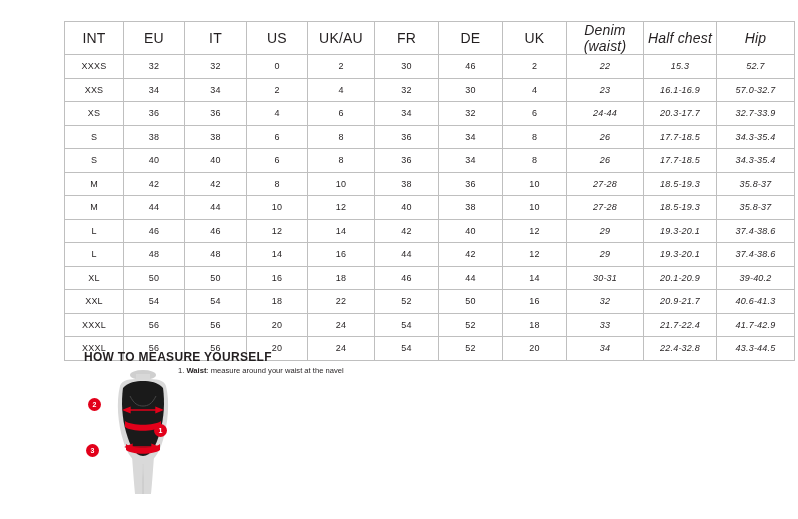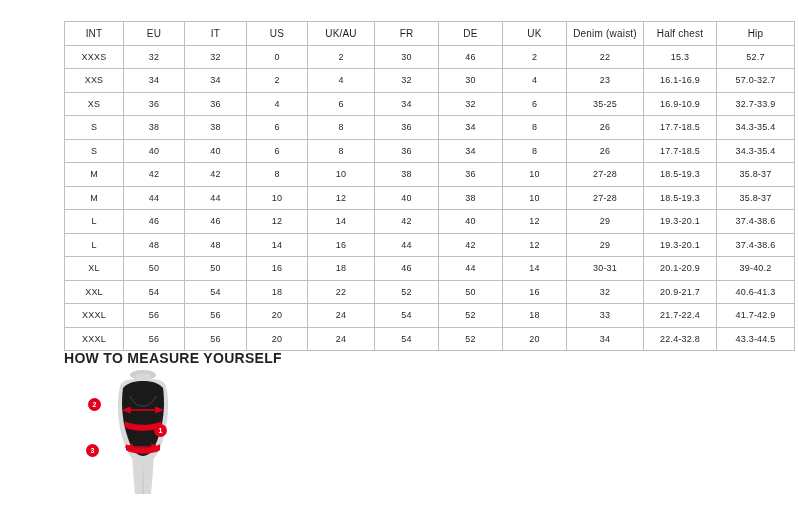--- a/index.html
+++ b/index.html
@@ -38,48 +38,50 @@
     height: 22.5px;
     font-size: 9px;
     font-weight: normal;
     text-align: center;
     vertical-align: middle;
     padding: 0;
     color: #231f20;
     letter-spacing: 0.2px;
   }
   table.size-table thead td {
-    font-size: 10px;
+    font-size: 14px;
   }
   
   col.c-int     { width: 59px; }
   col.c-eu      { width: 61px; }
   col.c-it      { width: 62px; }
   col.c-us      { width: 61px; }
   col.c-ukau    { width: 67px; }
   col.c-fr      { width: 64px; }
   col.c-de      { width: 64px; }
   col.c-uk      { width: 64px; }
   col.c-denim   { width: 77px; }
   col.c-halfch  { width: 73px; }
   col.c-hip     { width: 78px; }
 
   td.left-pad {
     text-align: left;
     padding-left: 8px;
+    font-style: italic;
   }
   
   .howto-title {
     position: absolute;
     left: 64px;
     top: 350px;
-    font-size: 14px;
+    font-size: 12px;
     font-weight: bold;
     letter-spacing: 0.3px;
     color: #231f20;
+    padding-left: 20px;
   }
   .figure {
     position: absolute;
     left: 86px;
     top: 366px;
     width: 115px;
     height: 130px;
   }
   .instructions {
     position: absolute;
@@ -176,22 +178,22 @@
         </tr>
         <tr>
           <td>XS</td>
           <td>36</td>
           <td>36</td>
           <td>4</td>
           <td>6</td>
           <td>34</td>
           <td>32</td>
           <td>6</td>
-          <td class="left-pad">35-25</td>
-          <td class="left-pad">16.9-10.9</td>
+          <td class="left-pad">24-44</td>
+          <td class="left-pad">20.3-17.7</td>
           <td class="left-pad">32.7-33.9</td>
         </tr>
         <tr>
           <td>S</td>
           <td>38</td>
           <td>38</td>
           <td>6</td>
           <td>8</td>
           <td>36</td>
           <td>34</td>
@@ -356,15 +358,19 @@
 
       <line x1="57" y1="98" x2="57" y2="128" stroke="#c4c4c4" stroke-width="1"></line>
     </svg>
   </div>
 
   <div class="badge badge-1">1</div>
   <div class="badge badge-2">2</div>
   <div class="badge badge-3">3</div>
 
   <div class="instructions">
+    <p>
+      <span>1.</span>
+      <b>Waist</b><span>: measure around your waist at the navel</span>
+    </p>
   </div>
 
 </div>
 
 </body></html>

